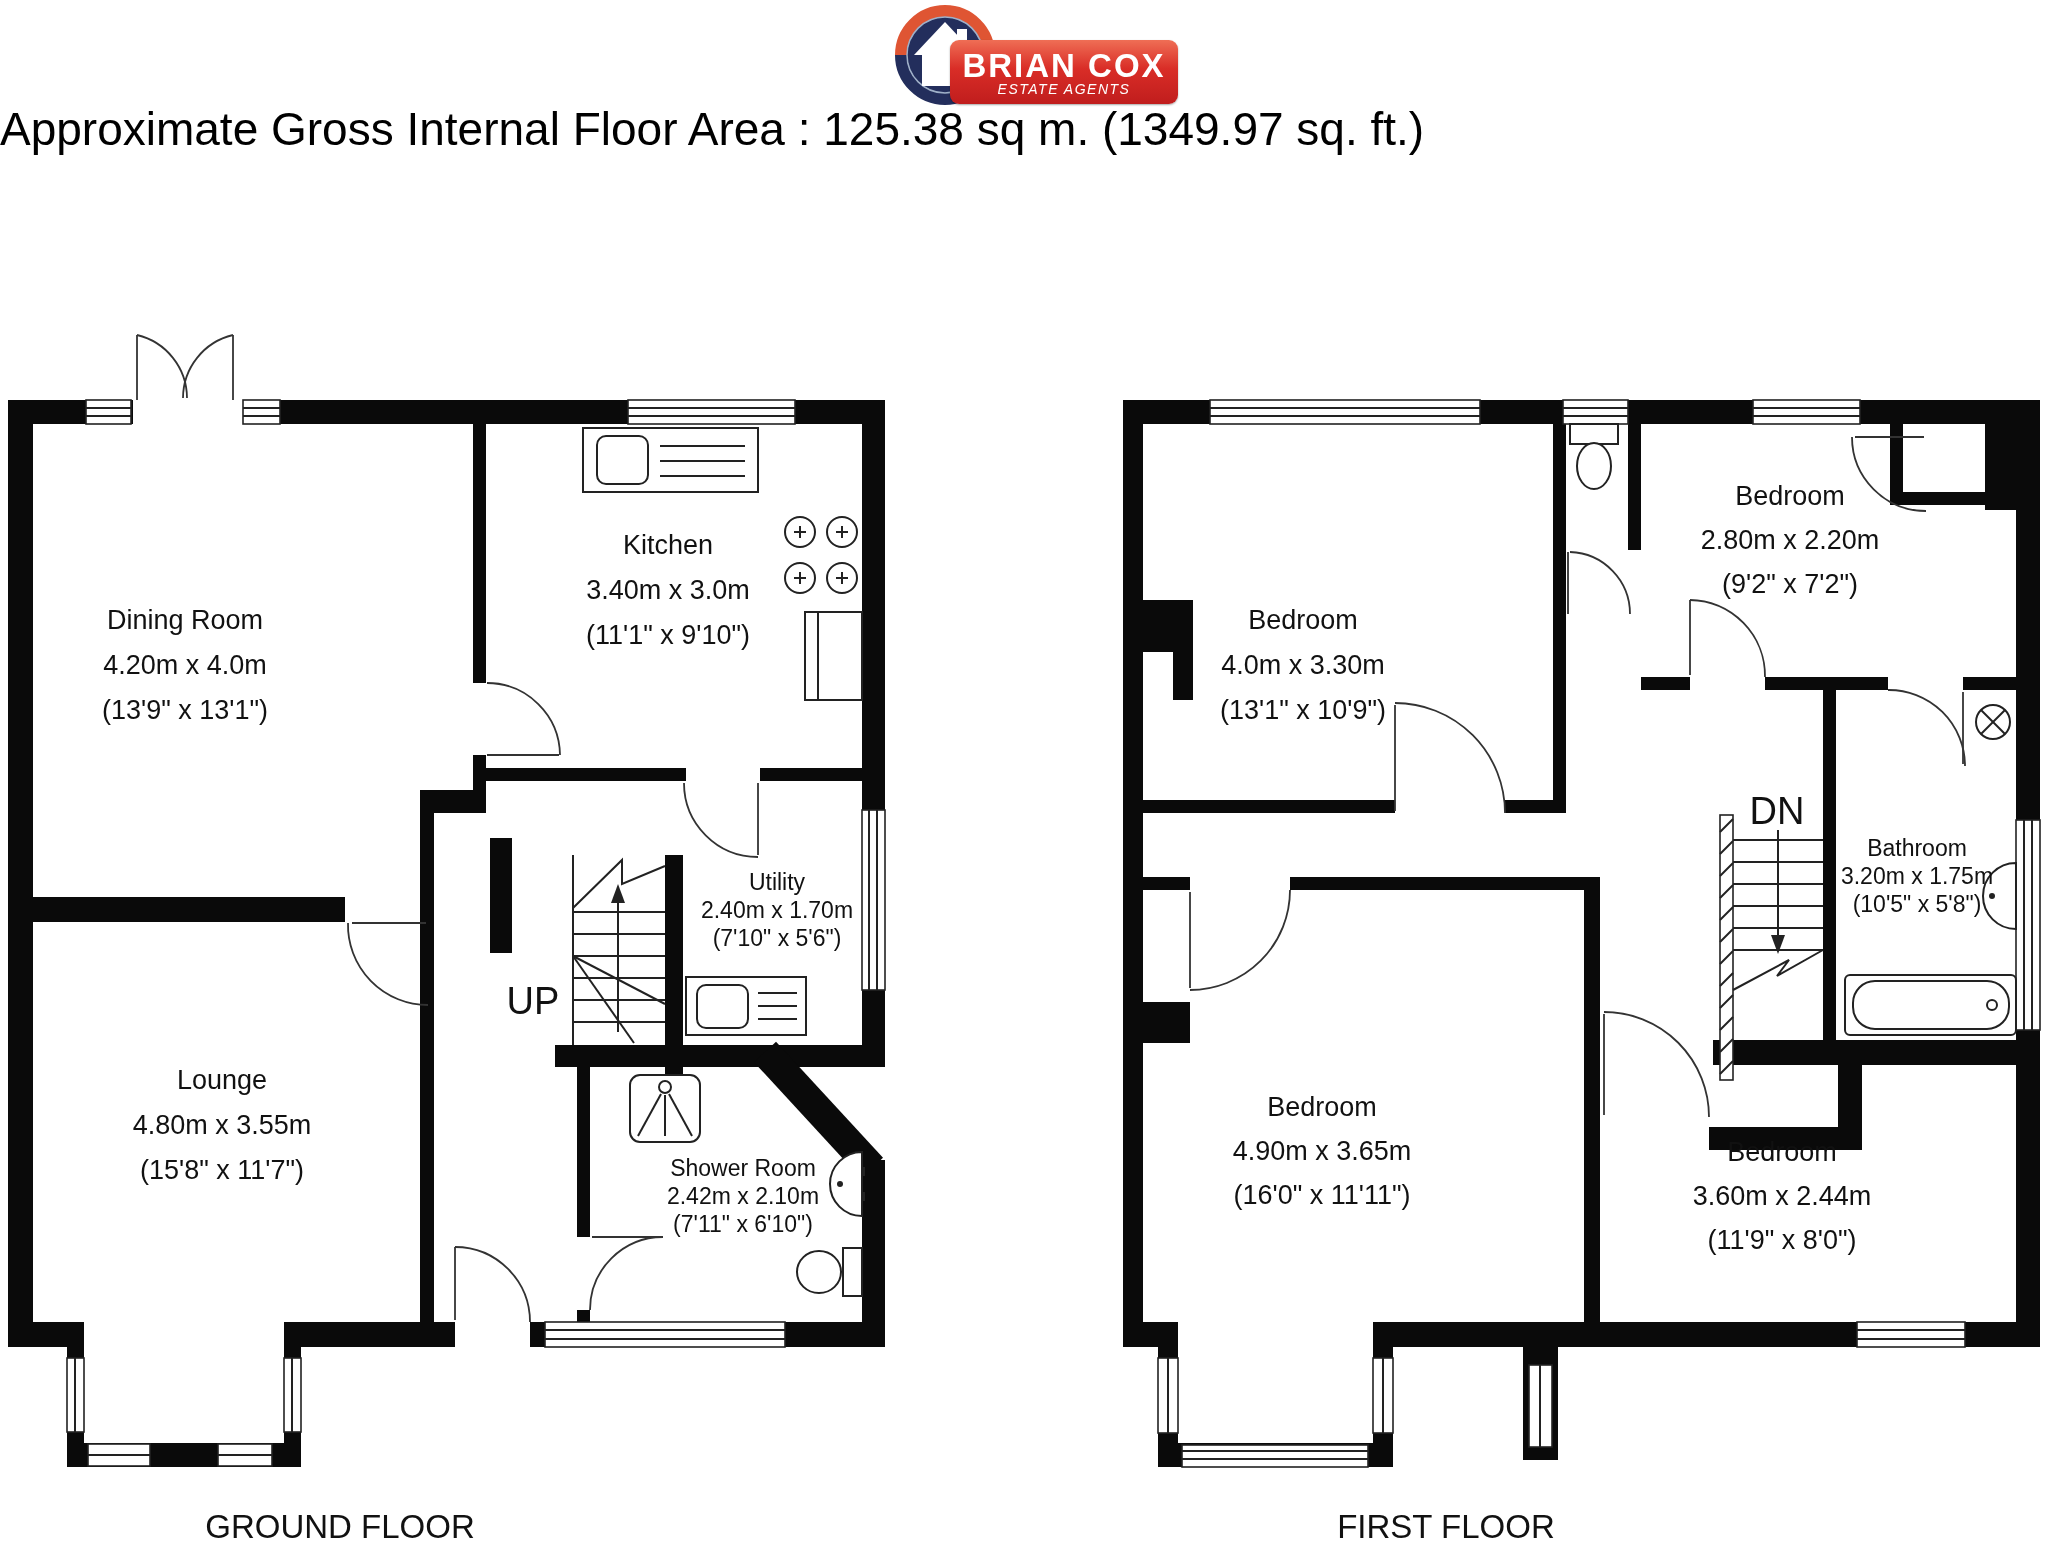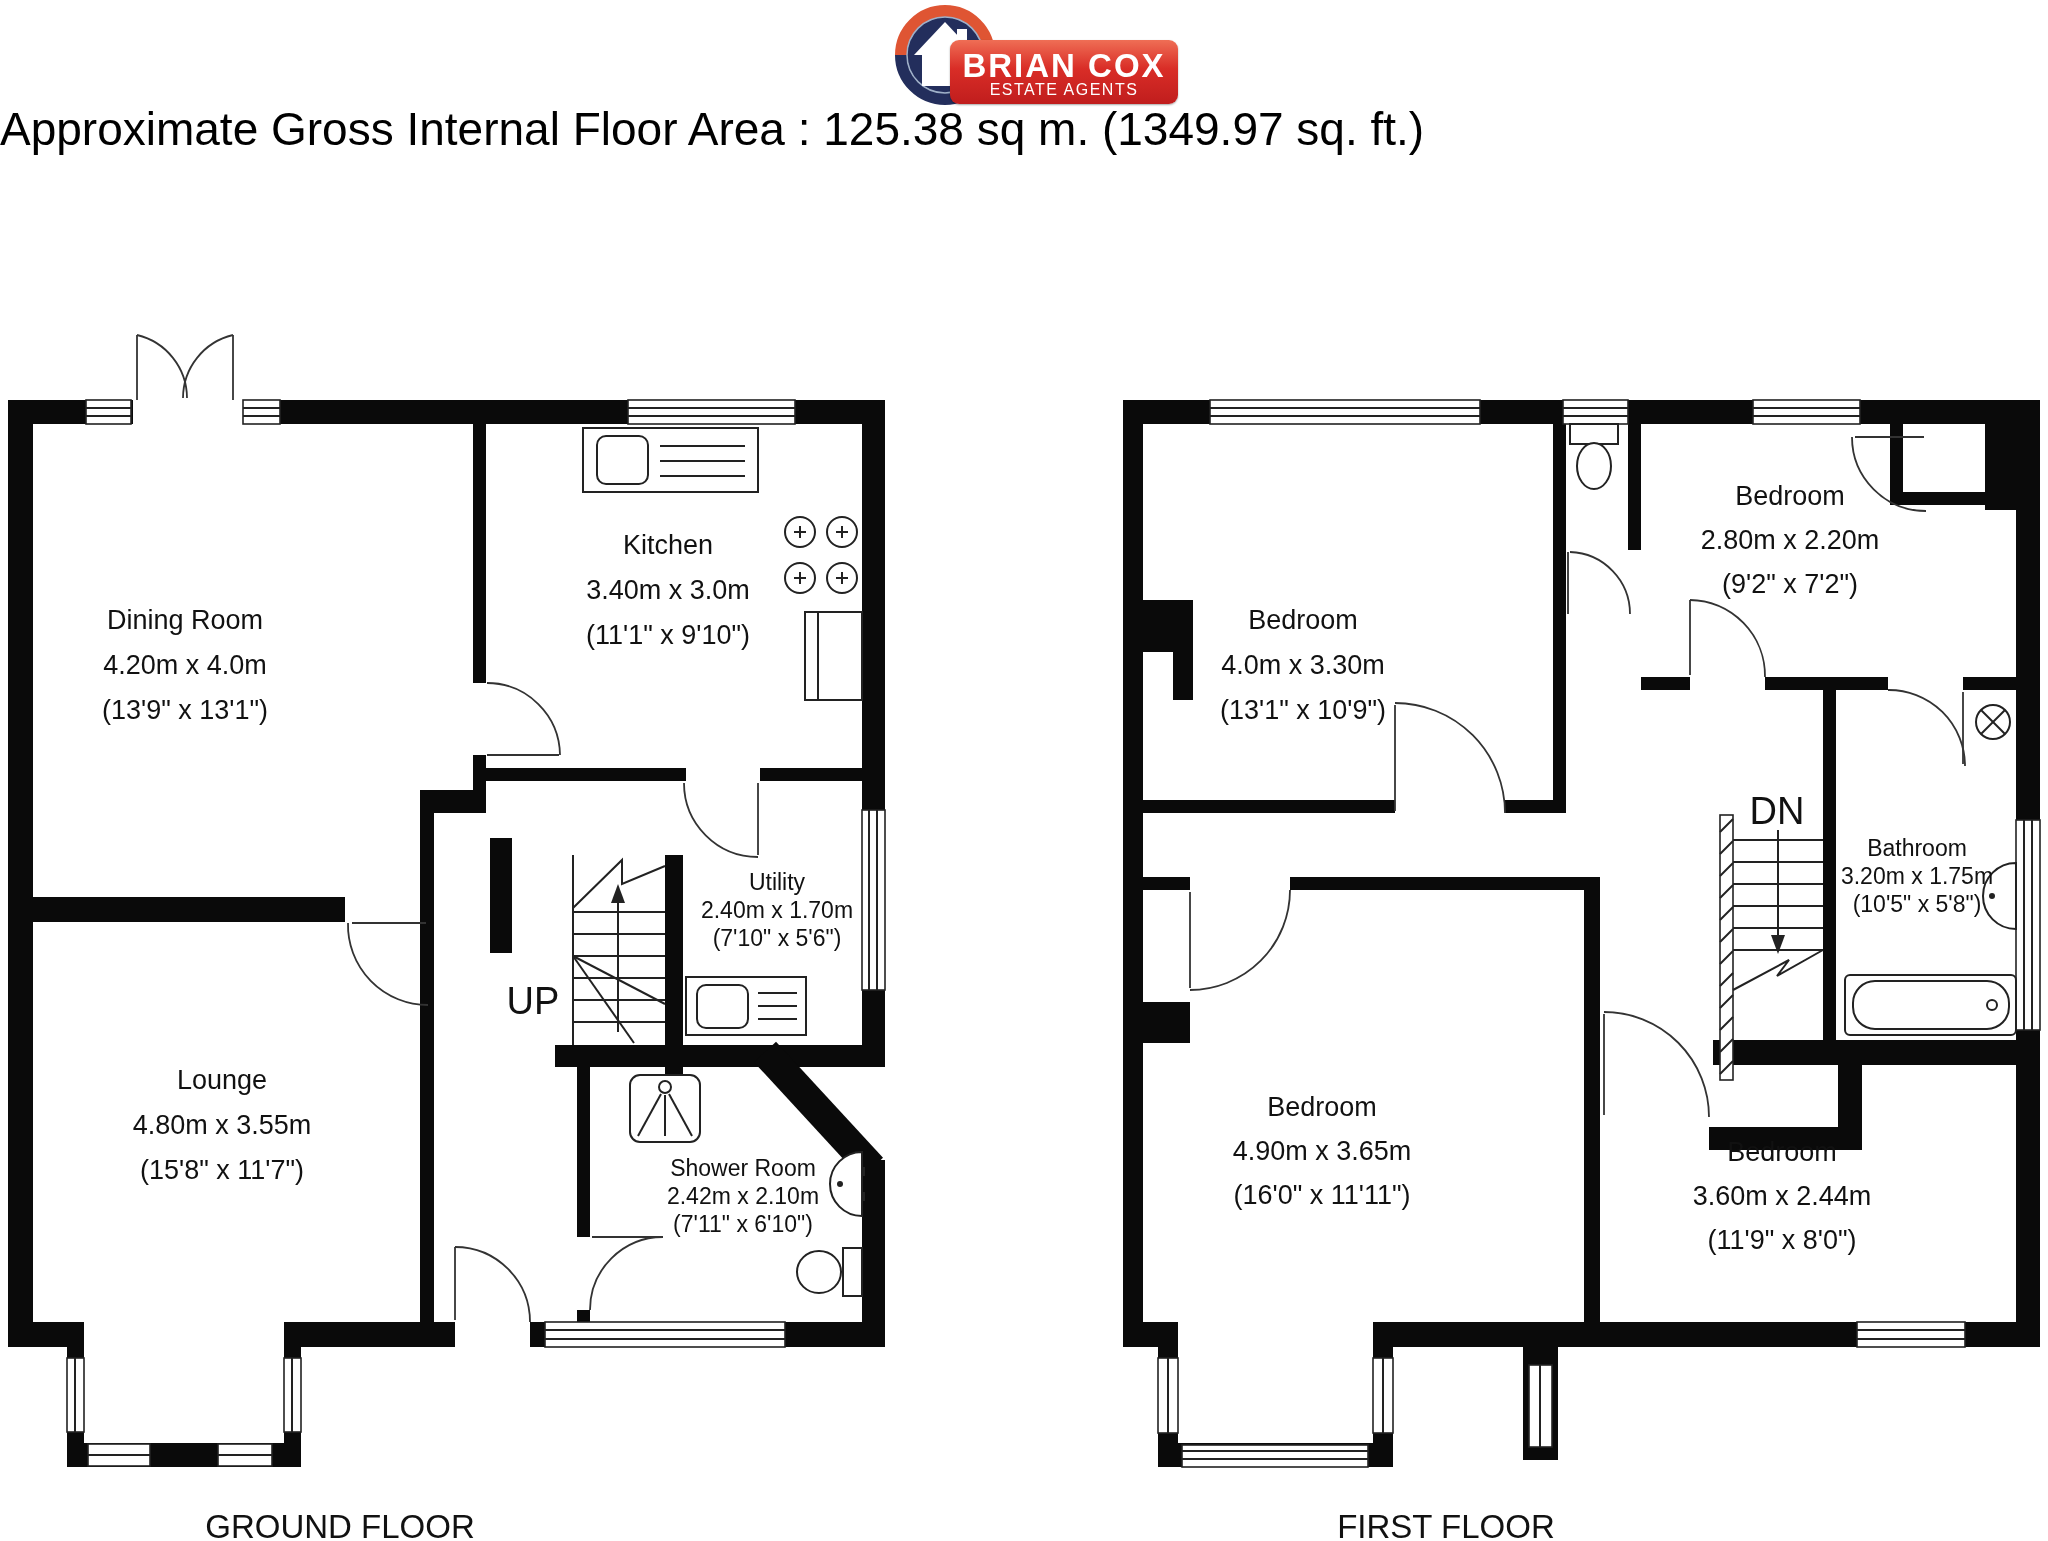--- a/index.html
+++ b/index.html
@@ -6,21 +6,21 @@
   #page{position:relative;width:2048px;height:1541px;background:#ffffff;
         font-family:"Liberation Sans", sans-serif;overflow:hidden;}
   
   #logo{position:absolute;left:892px;top:2px;width:300px;height:110px;}
   #logo-emblem{position:absolute;left:0;top:0;width:106px;height:106px;}
   #logo-box{position:absolute;left:58px;top:38px;width:228px;height:64px;
             background:linear-gradient(180deg,#ef6e55 0%,#d92d27 45%,#c01d1d 100%);
             border-radius:9px;box-shadow:0 1px 2px rgba(0,0,0,.35);
             display:flex;flex-direction:column;align-items:center;justify-content:center;}
   #logo-brand{color:#ffffff;font-weight:bold;font-size:33px;letter-spacing:2px;line-height:34px;}
-  #logo-tag{color:#ffffff;font-size:16px;letter-spacing:1.5px;line-height:13px;}
+  #logo-tag{color:#ffffff;font-size:14px;letter-spacing:1.5px;line-height:13px;font-style:italic;}
   
   .headline{position:absolute;left:0;width:1572px;text-align:left;color:#000;
             font-size:46px;white-space:nowrap;}
   #headline1{top:102px;}
   #headline2{top:168px;}
   
   #plan-svg{position:absolute;left:0;top:0;}
   .wall{fill:#0a0a0a;stroke:none;}
   .gap{fill:#ffffff;stroke:none;}
   .thin{stroke:#222;stroke-width:2;fill:none;}

